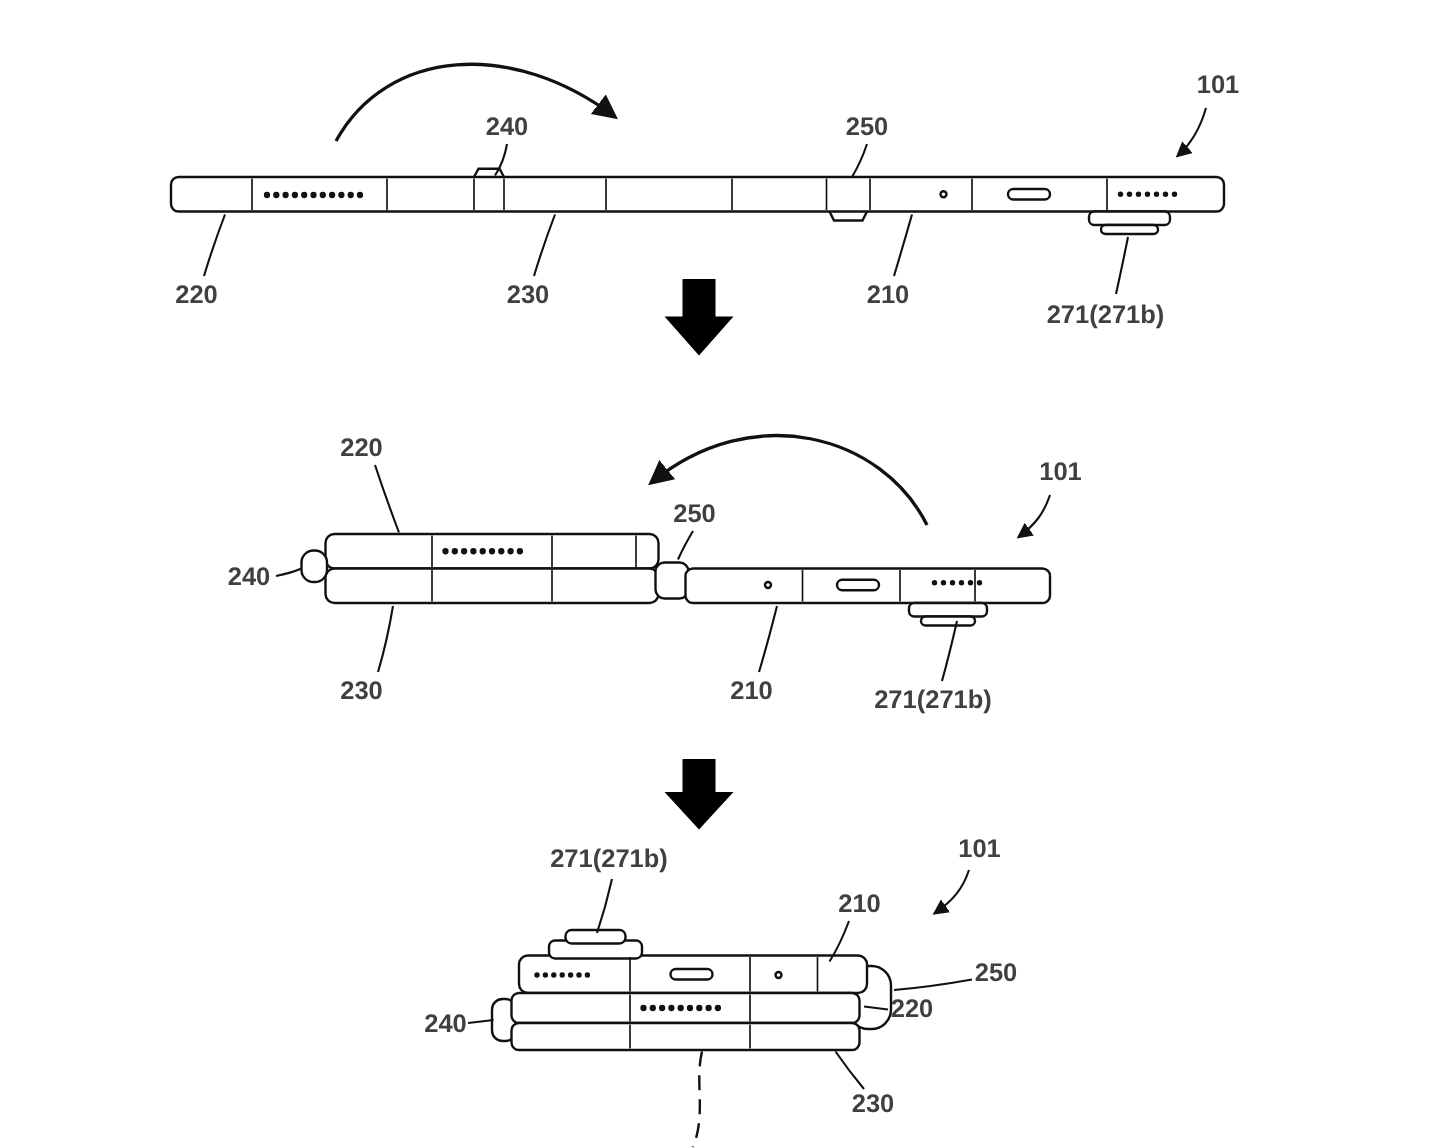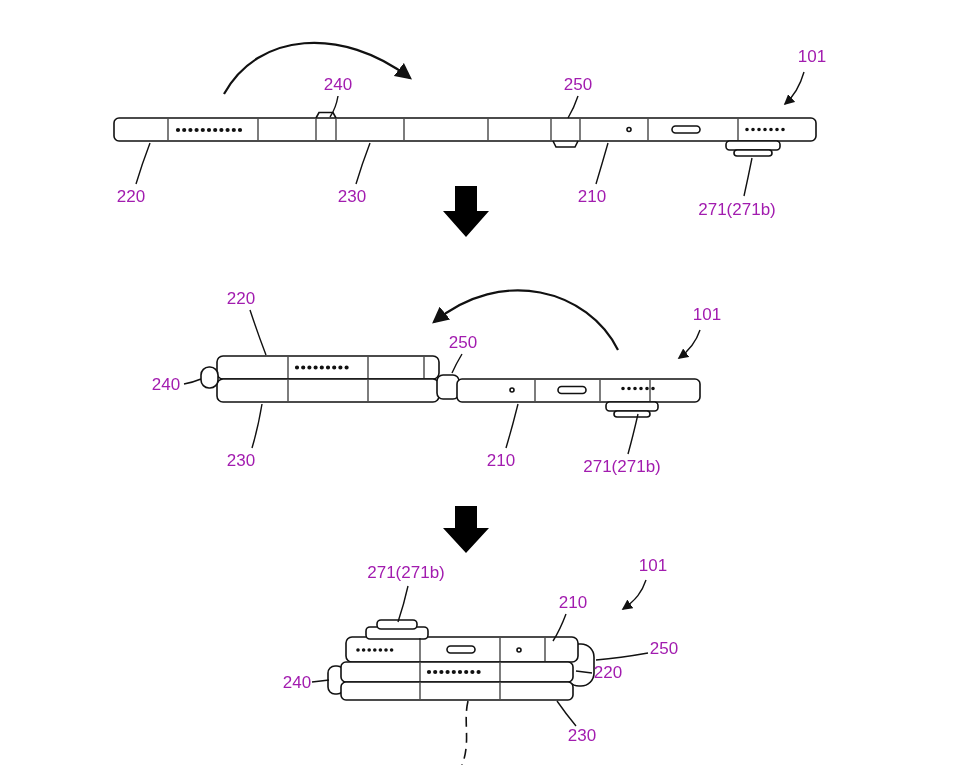--- a/index.html
+++ b/index.html
@@ -7,23 +7,23 @@
     position:relative;
     width:964px;height:765px;
     background:#ffffff;
     overflow:hidden;
     font-family:"Liberation Sans","DejaVu Sans",sans-serif;
   }
   #lineart{position:absolute;left:0;top:0;}
   .ref{
     position:absolute;
     transform:translateX(-50%);
-    font-weight:normal;
+    font-weight:bold;
     font-size:17px;
-    color:#a21caf;
+    color:#404040;
     white-space:nowrap;
     line-height:1;
   }
 </style>
 </head>
 <body>
 
 <div id="stage">
 
   <svg id="lineart" width="964" height="765" viewBox="0 0 964 765">

